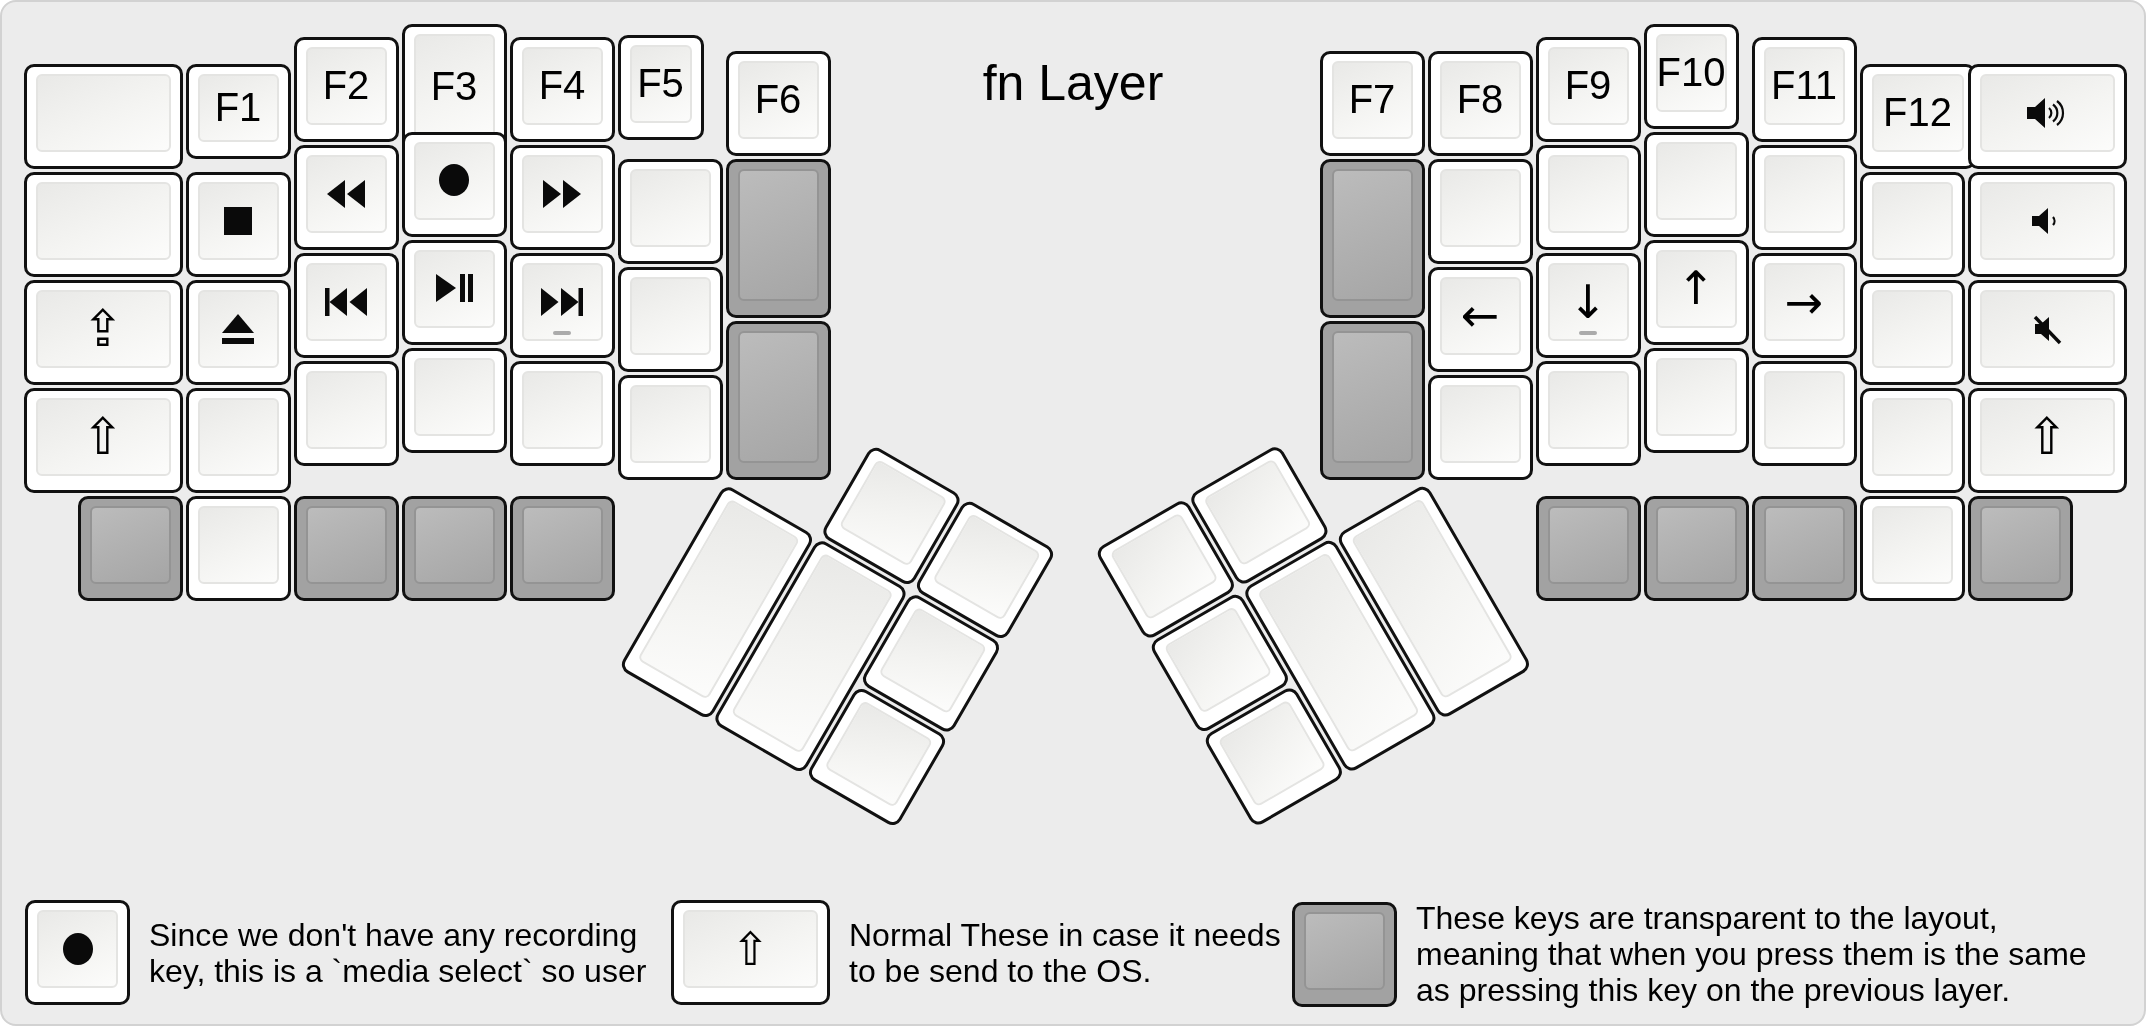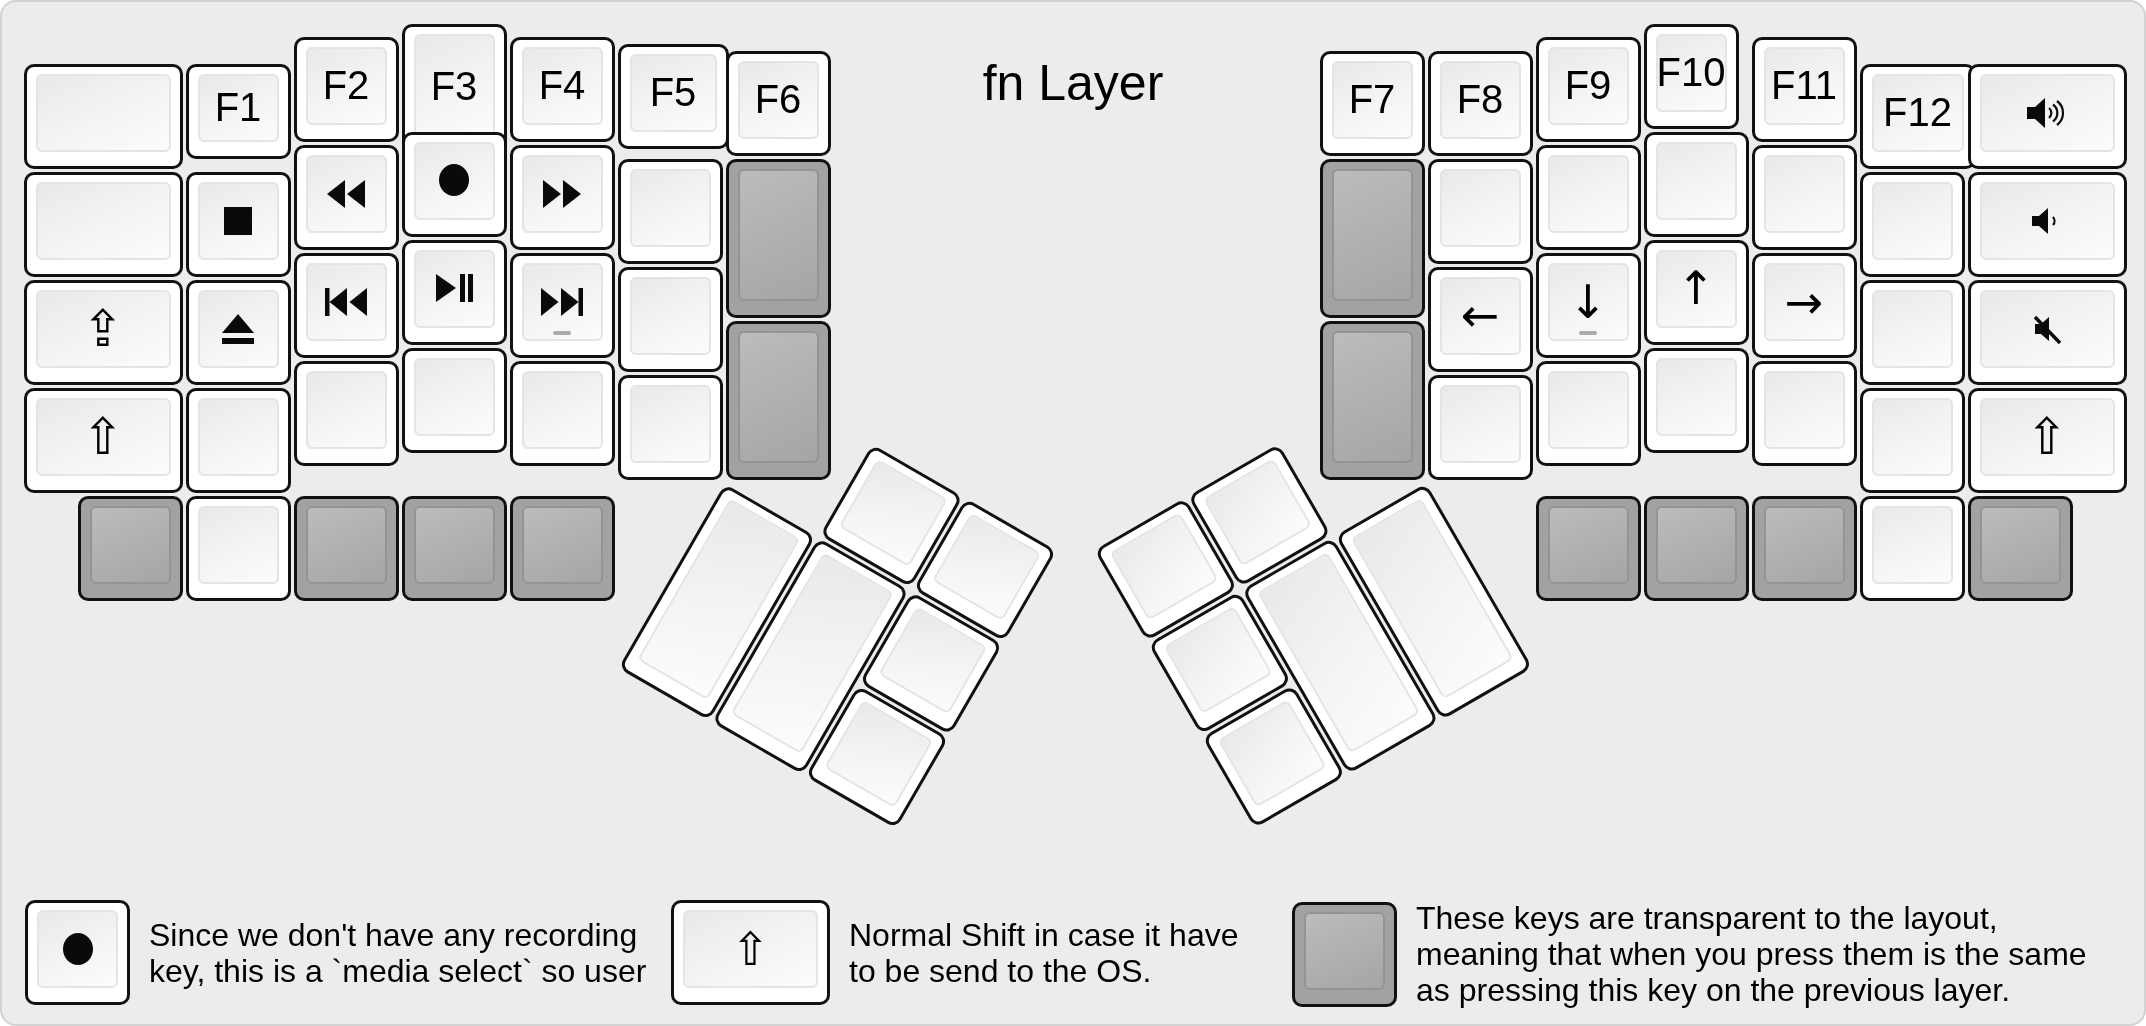--- a/index.html
+++ b/index.html
@@ -89,21 +89,21 @@
         <div class="lab">F2</div>
       </div>
       <div class="key white" style="width: 105px; height: 133px; left: 399.5px; top: 21.5px;">
         <div class="cap"></div>
         <div class="lab">F3</div>
       </div>
       <div class="key white" style="width: 105px; height: 105px; left: 507.5px; top: 35px;">
         <div class="cap"></div>
         <div class="lab">F4</div>
       </div>
-      <div class="key white" style="width: 111px; height: 105px; left: 615.5px; top: 42px;">
+      <div class="key white" style="width: 86px; height: 105px; left: 615.5px; top: 33px;">
         <div class="cap"></div>
         <div class="lab">F5</div>
       </div>
       <div class="key white" style="width: 105px; height: 105px; left: 723.5px; top: 48.5px;">
         <div class="cap"></div>
         <div class="lab">F6</div>
       </div>
       <div class="key white" style="width: 159px; height: 105px; left: 21.5px; top: 170px;">
         <div class="cap"></div>
       </div>
@@ -374,21 +374,21 @@
           <div>Since we don't have any recording</div>
           <div>key, this is a `media select` so user</div>
         </div>
       </div>
       <div class="legend-item" style="left: 669px;">
         <div class="key white" style="width: 159px; height: 105px; position: relative;">
           <div class="cap"></div>
           <div class="lab glyph">⇧</div>
         </div>
         <div class="legend-text">
-          <div>Normal Shift in case it have</div>
+          <div>Normal These in case it needs</div>
           <div>to be send to the OS.</div>
         </div>
       </div>
       <div class="legend-item" style="left: 1290px;">
         <div class="key gray" style="width: 105px; height: 105px; position: relative;">
           <div class="cap"></div>
         </div>
         <div class="legend-text">
           <div>These keys are transparent to the layout,</div>
           <div>meaning that when you press them is the same</div>

